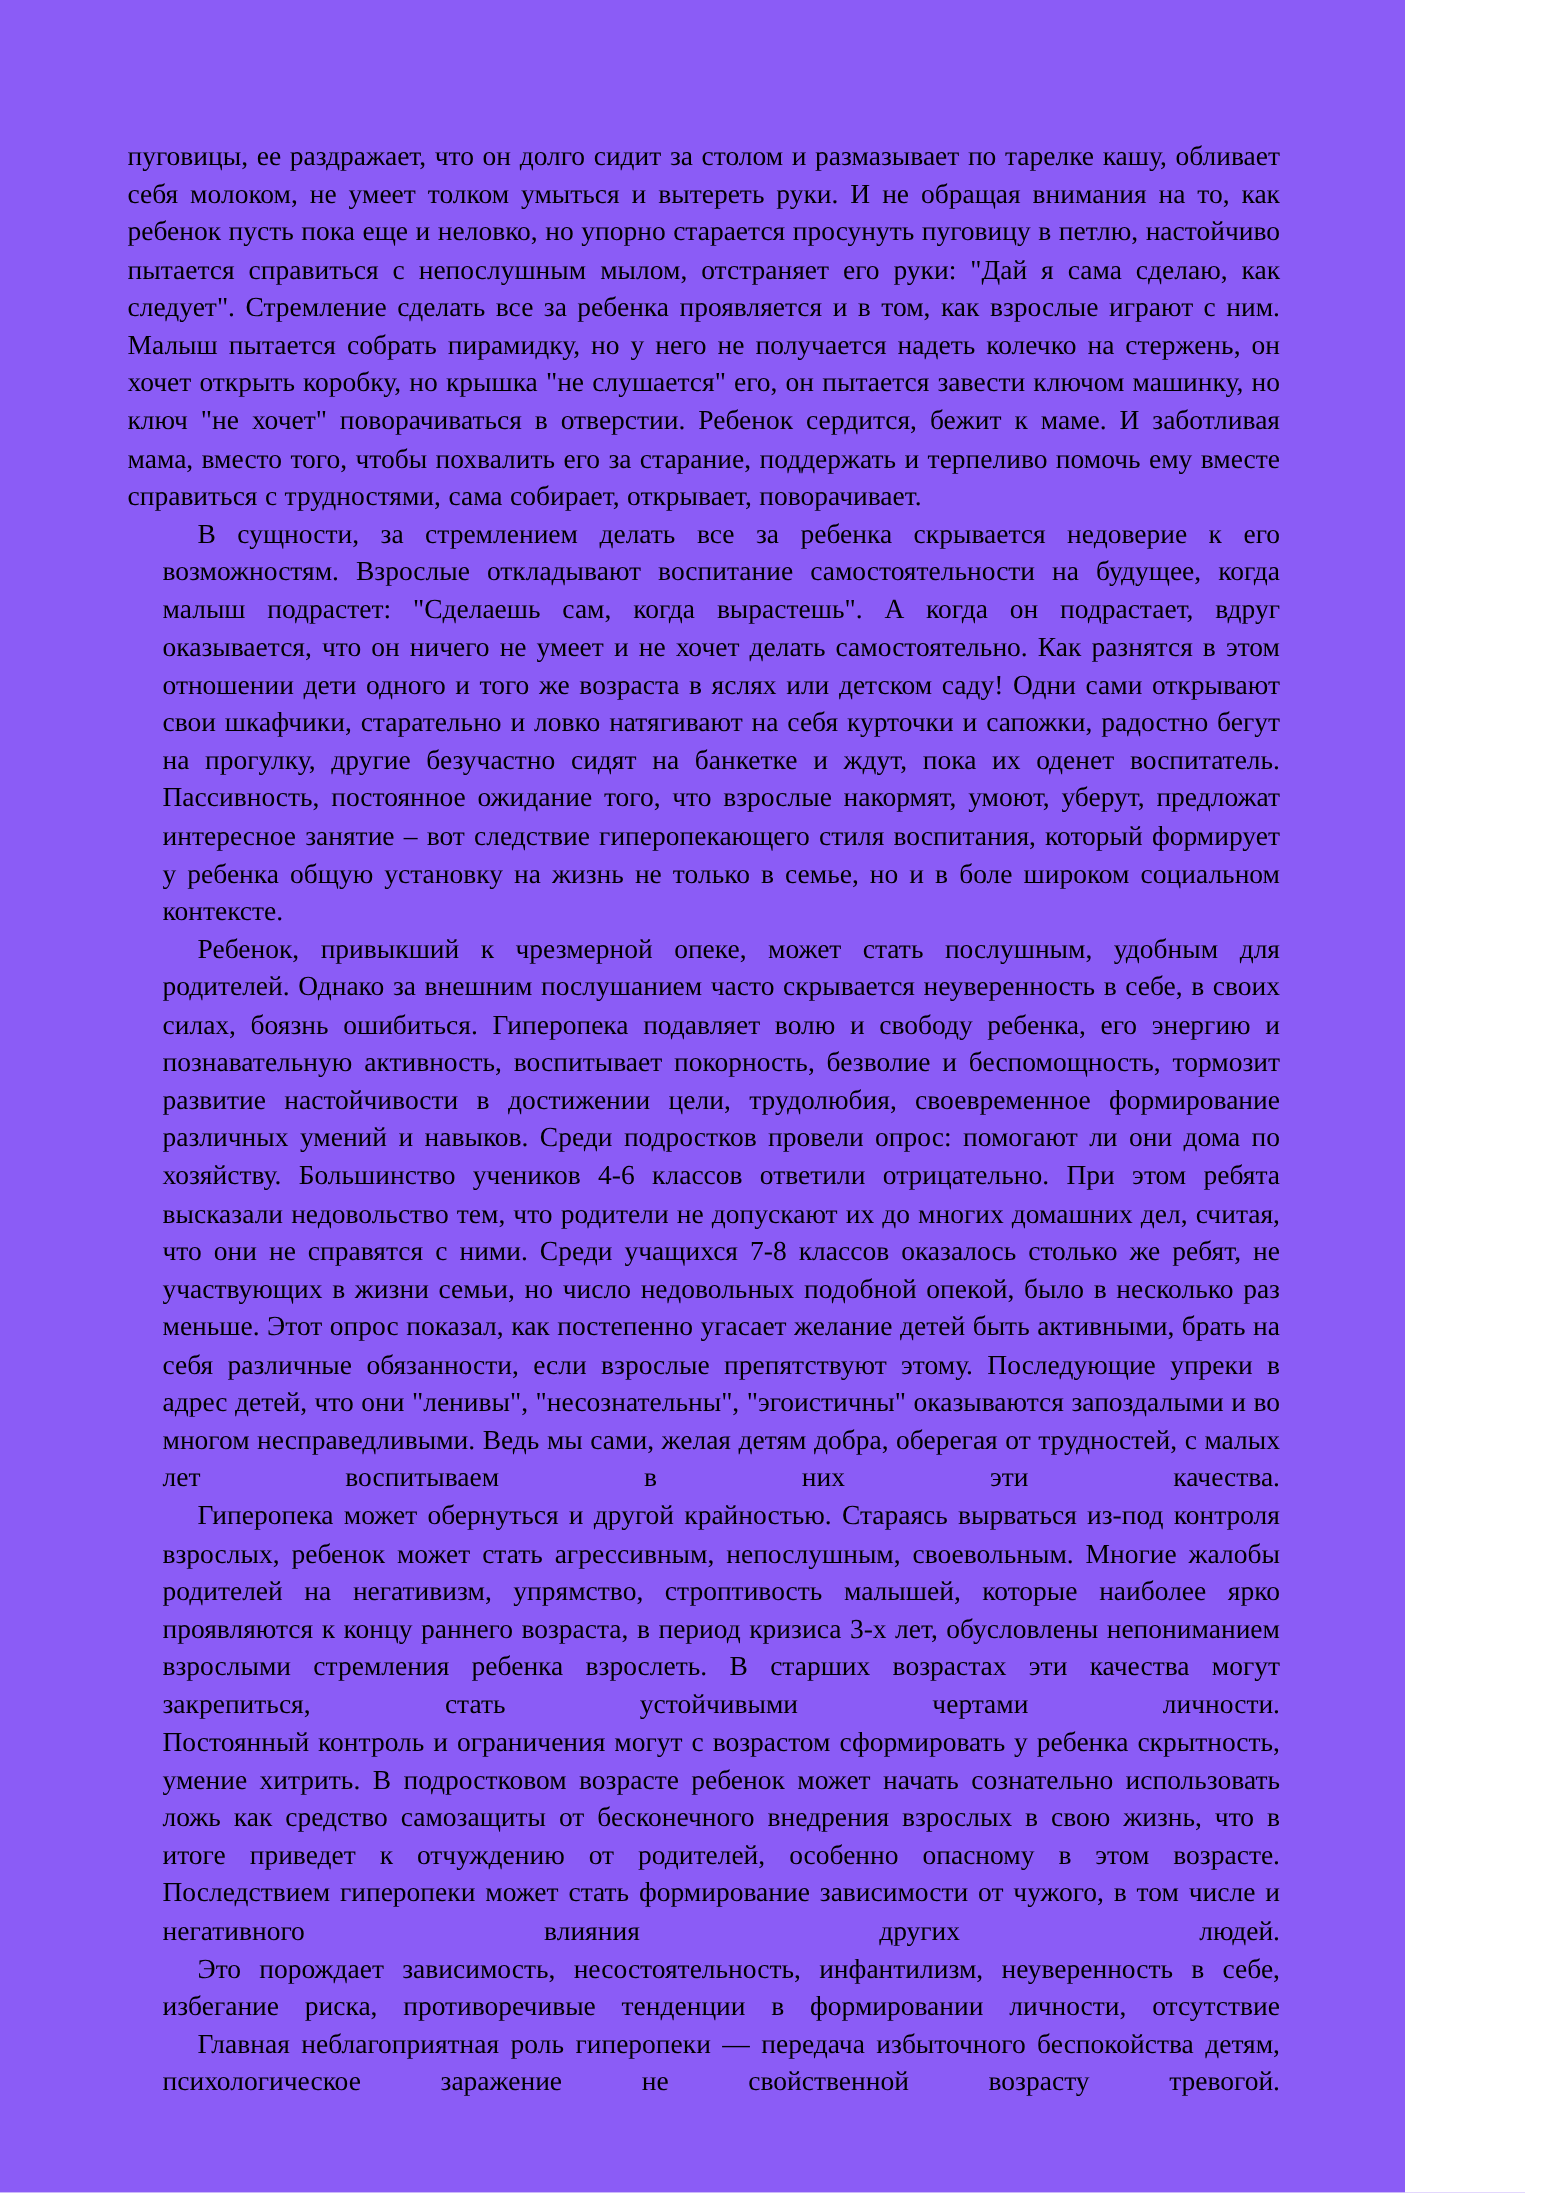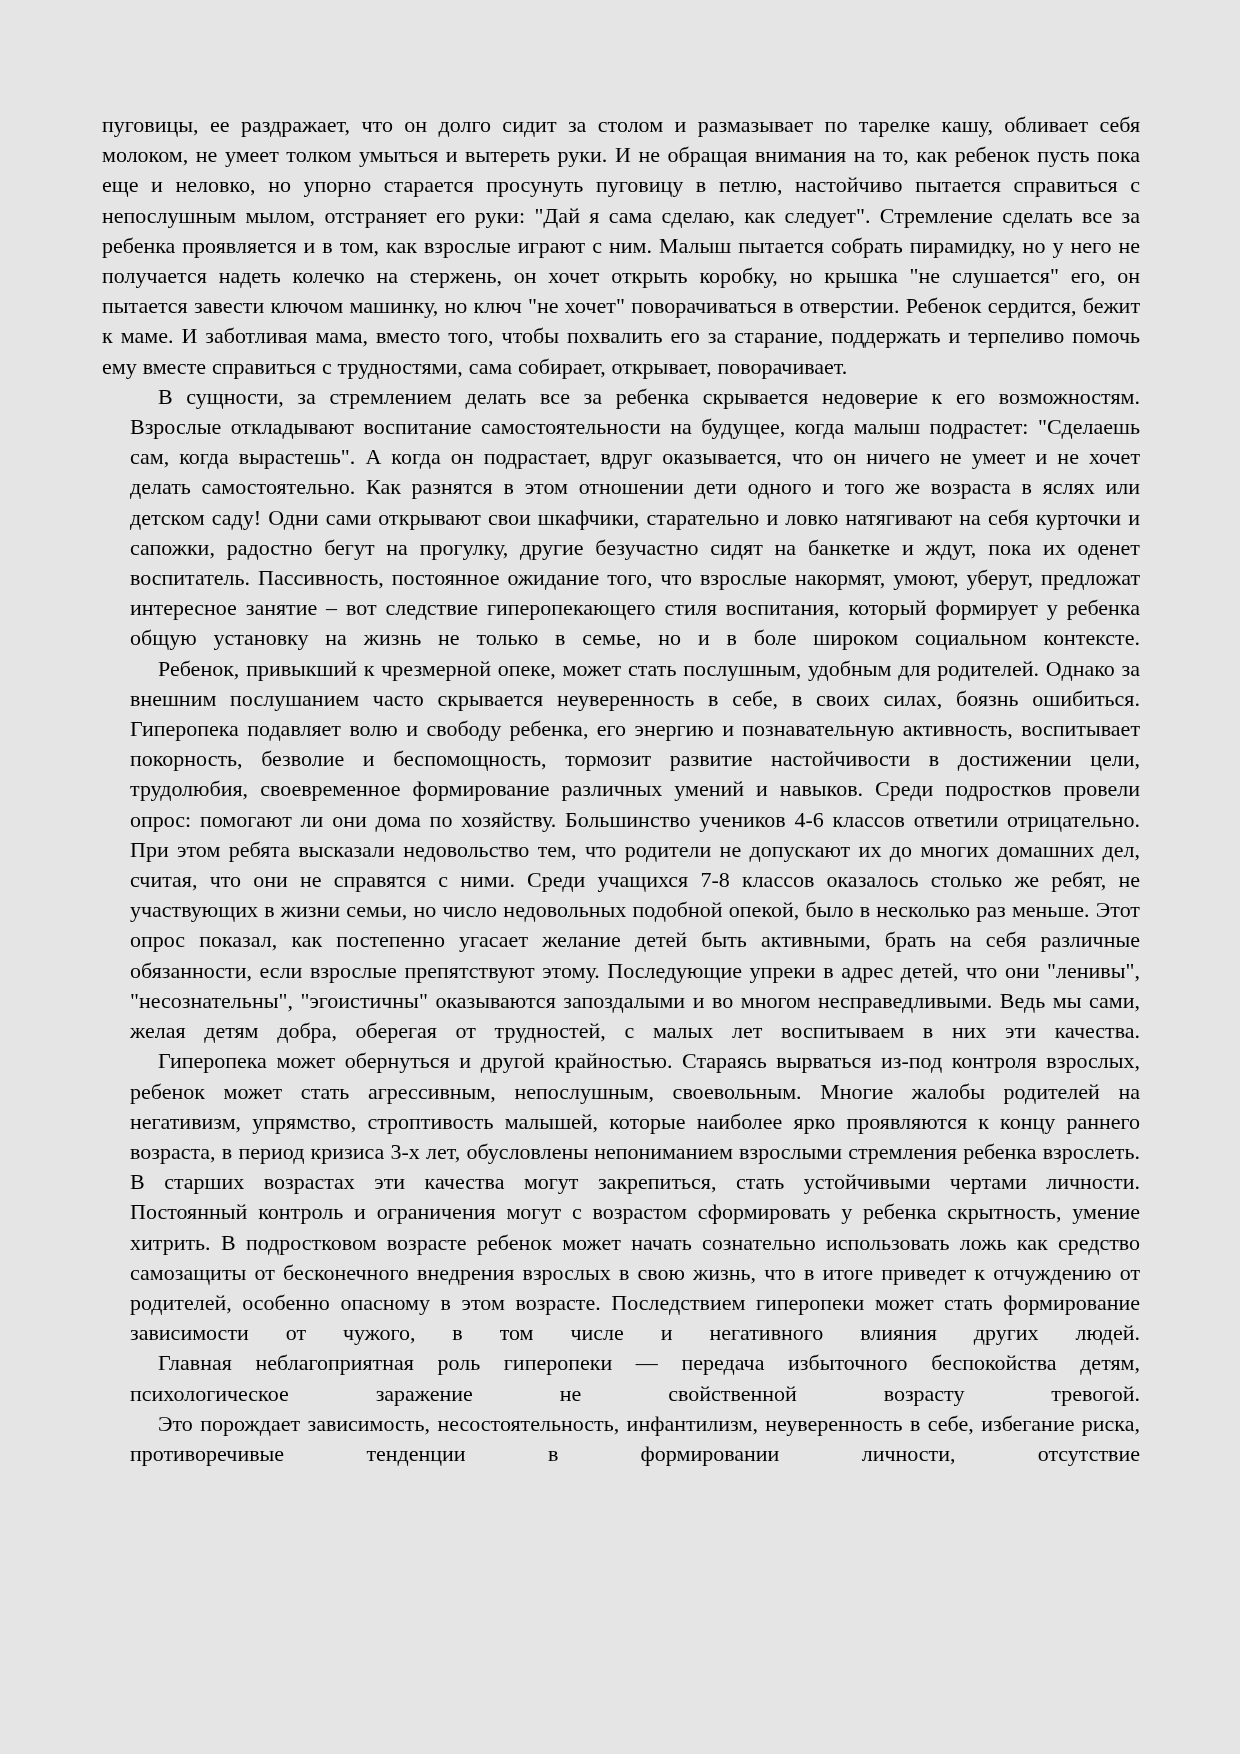--- a/index.html
+++ b/index.html
@@ -2,23 +2,23 @@
 <html><head>
 <meta charset="utf-8">
 <style>
   html, body {
     margin: 0;
     padding: 0;
     background: #ffffff;
   }
   .page {
     position: relative;
-    width: 1240px;
+    width: 1124px;
     height: 1754px;
-    background: #e5e5e5;
+    background: #8b5cf6;
     overflow: hidden;
     box-sizing: border-box;
     padding: 110px 100px 0 102px;
   }
   .doc-body {
     width: 100%;
   }
   p.doc {
     margin: 0;
     padding: 0;
@@ -41,16 +41,16 @@
 </head>
 <body>
 
 <div class="page">
   <div class="doc-body">
       <p class="doc">пуговицы, ее раздражает, что он долго сидит за столом и размазывает по тарелке кашу, обливает себя молоком, не умеет толком умыться и вытереть руки. И не обращая внимания на то, как ребенок пусть пока еще и неловко, но упорно старается просунуть пуговицу в петлю, настойчиво пытается справиться с непослушным мылом, отстраняет его руки: "Дай я сама сделаю, как следует". Стремление сделать все за ребенка проявляется и в том, как взрослые играют с ним. Малыш пытается собрать пирамидку, но у него не получается надеть колечко на стержень, он хочет открыть коробку, но крышка "не слушается" его, он пытается завести ключом машинку, но ключ "не хочет" поворачиваться в отверстии. Ребенок сердится, бежит к маме. И заботливая мама, вместо того, чтобы похвалить его за старание, поддержать и терпеливо помочь ему вместе справиться с трудностями, сама собирает, открывает, поворачивает.</p>
       <p class="doc indent justify-last">В сущности, за стремлением делать все за ребенка скрывается недоверие к его возможностям. Взрослые откладывают воспитание самостоятельности на будущее, когда малыш подрастет: "Сделаешь сам, когда вырастешь". А когда он подрастает, вдруг оказывается, что он ничего не умеет и не хочет делать самостоятельно. Как разнятся в этом отношении дети одного и того же возраста в яслях или детском саду! Одни сами открывают свои шкафчики, старательно и ловко натягивают на себя курточки и сапожки, радостно бегут на прогулку, другие безучастно сидят на банкетке и ждут, пока их оденет воспитатель. Пассивность, постоянное ожидание того, что взрослые накормят, умоют, уберут, предложат интересное занятие – вот следствие гиперопекающего стиля воспитания, который формирует у ребенка общую установку на жизнь не только в семье, но и в боле широком социальном контексте.</p>
       <p class="doc indent justify-last">Ребенок, привыкший к чрезмерной опеке, может стать послушным, удобным для родителей. Однако за внешним послушанием часто скрывается неуверенность в себе, в своих силах, боязнь ошибиться. Гиперопека подавляет волю и свободу ребенка, его энергию и познавательную активность, воспитывает покорность, безволие и беспомощность, тормозит развитие настойчивости в достижении цели, трудолюбия, своевременное формирование различных умений и навыков. Среди подростков провели опрос: помогают ли они дома по хозяйству. Большинство учеников 4-6 классов ответили отрицательно. При этом ребята высказали недовольство тем, что родители не допускают их до многих домашних дел, считая, что они не справятся с ними. Среди учащихся 7-8 классов оказалось столько же ребят, не участвующих в жизни семьи, но число недовольных подобной опекой, было в несколько раз меньше. Этот опрос показал, как постепенно угасает желание детей быть активными, брать на себя различные обязанности, если взрослые препятствуют этому. Последующие упреки в адрес детей, что они "ленивы", "несознательны", "эгоистичны" оказываются запоздалыми и во многом несправедливыми. Ведь мы сами, желая детям добра, оберегая от трудностей, с малых лет воспитываем в них эти качества.</p>
       <p class="doc indent justify-last">Гиперопека может обернуться и другой крайностью. Стараясь вырваться из-под контроля взрослых, ребенок может стать агрессивным, непослушным, своевольным. Многие жалобы родителей на негативизм, упрямство, строптивость малышей, которые наиболее ярко проявляются к концу раннего возраста, в период кризиса 3-х лет, обусловлены непониманием взрослыми стремления ребенка взрослеть. В старших возрастах эти качества могут закрепиться, стать устойчивыми чертами личности.</p>
       <p class="doc justify-last">Постоянный контроль и ограничения могут с возрастом сформировать у ребенка скрытность, умение хитрить. В подростковом возрасте ребенок может начать сознательно использовать ложь как средство самозащиты от бесконечного внедрения взрослых в свою жизнь, что в итоге приведет к отчуждению от родителей, особенно опасному в этом возрасте. Последствием гиперопеки может стать формирование зависимости от чужого, в том числе и негативного влияния других людей.</p>
+      <p class="doc indent justify-last">Это порождает зависимость, несостоятельность, инфантилизм, неуверенность в себе, избегание риска, противоречивые тенденции в формировании личности, отсутствие</p>
       <p class="doc indent justify-last">Главная неблагоприятная роль гиперопеки — передача избыточного беспокойства детям, психологическое заражение не свойственной возрасту тревогой.</p>
-      <p class="doc indent justify-last">Это порождает зависимость, несостоятельность, инфантилизм, неуверенность в себе, избегание риска, противоречивые тенденции в формировании личности, отсутствие</p>
     </div>
 </div>
 
 </body></html>

